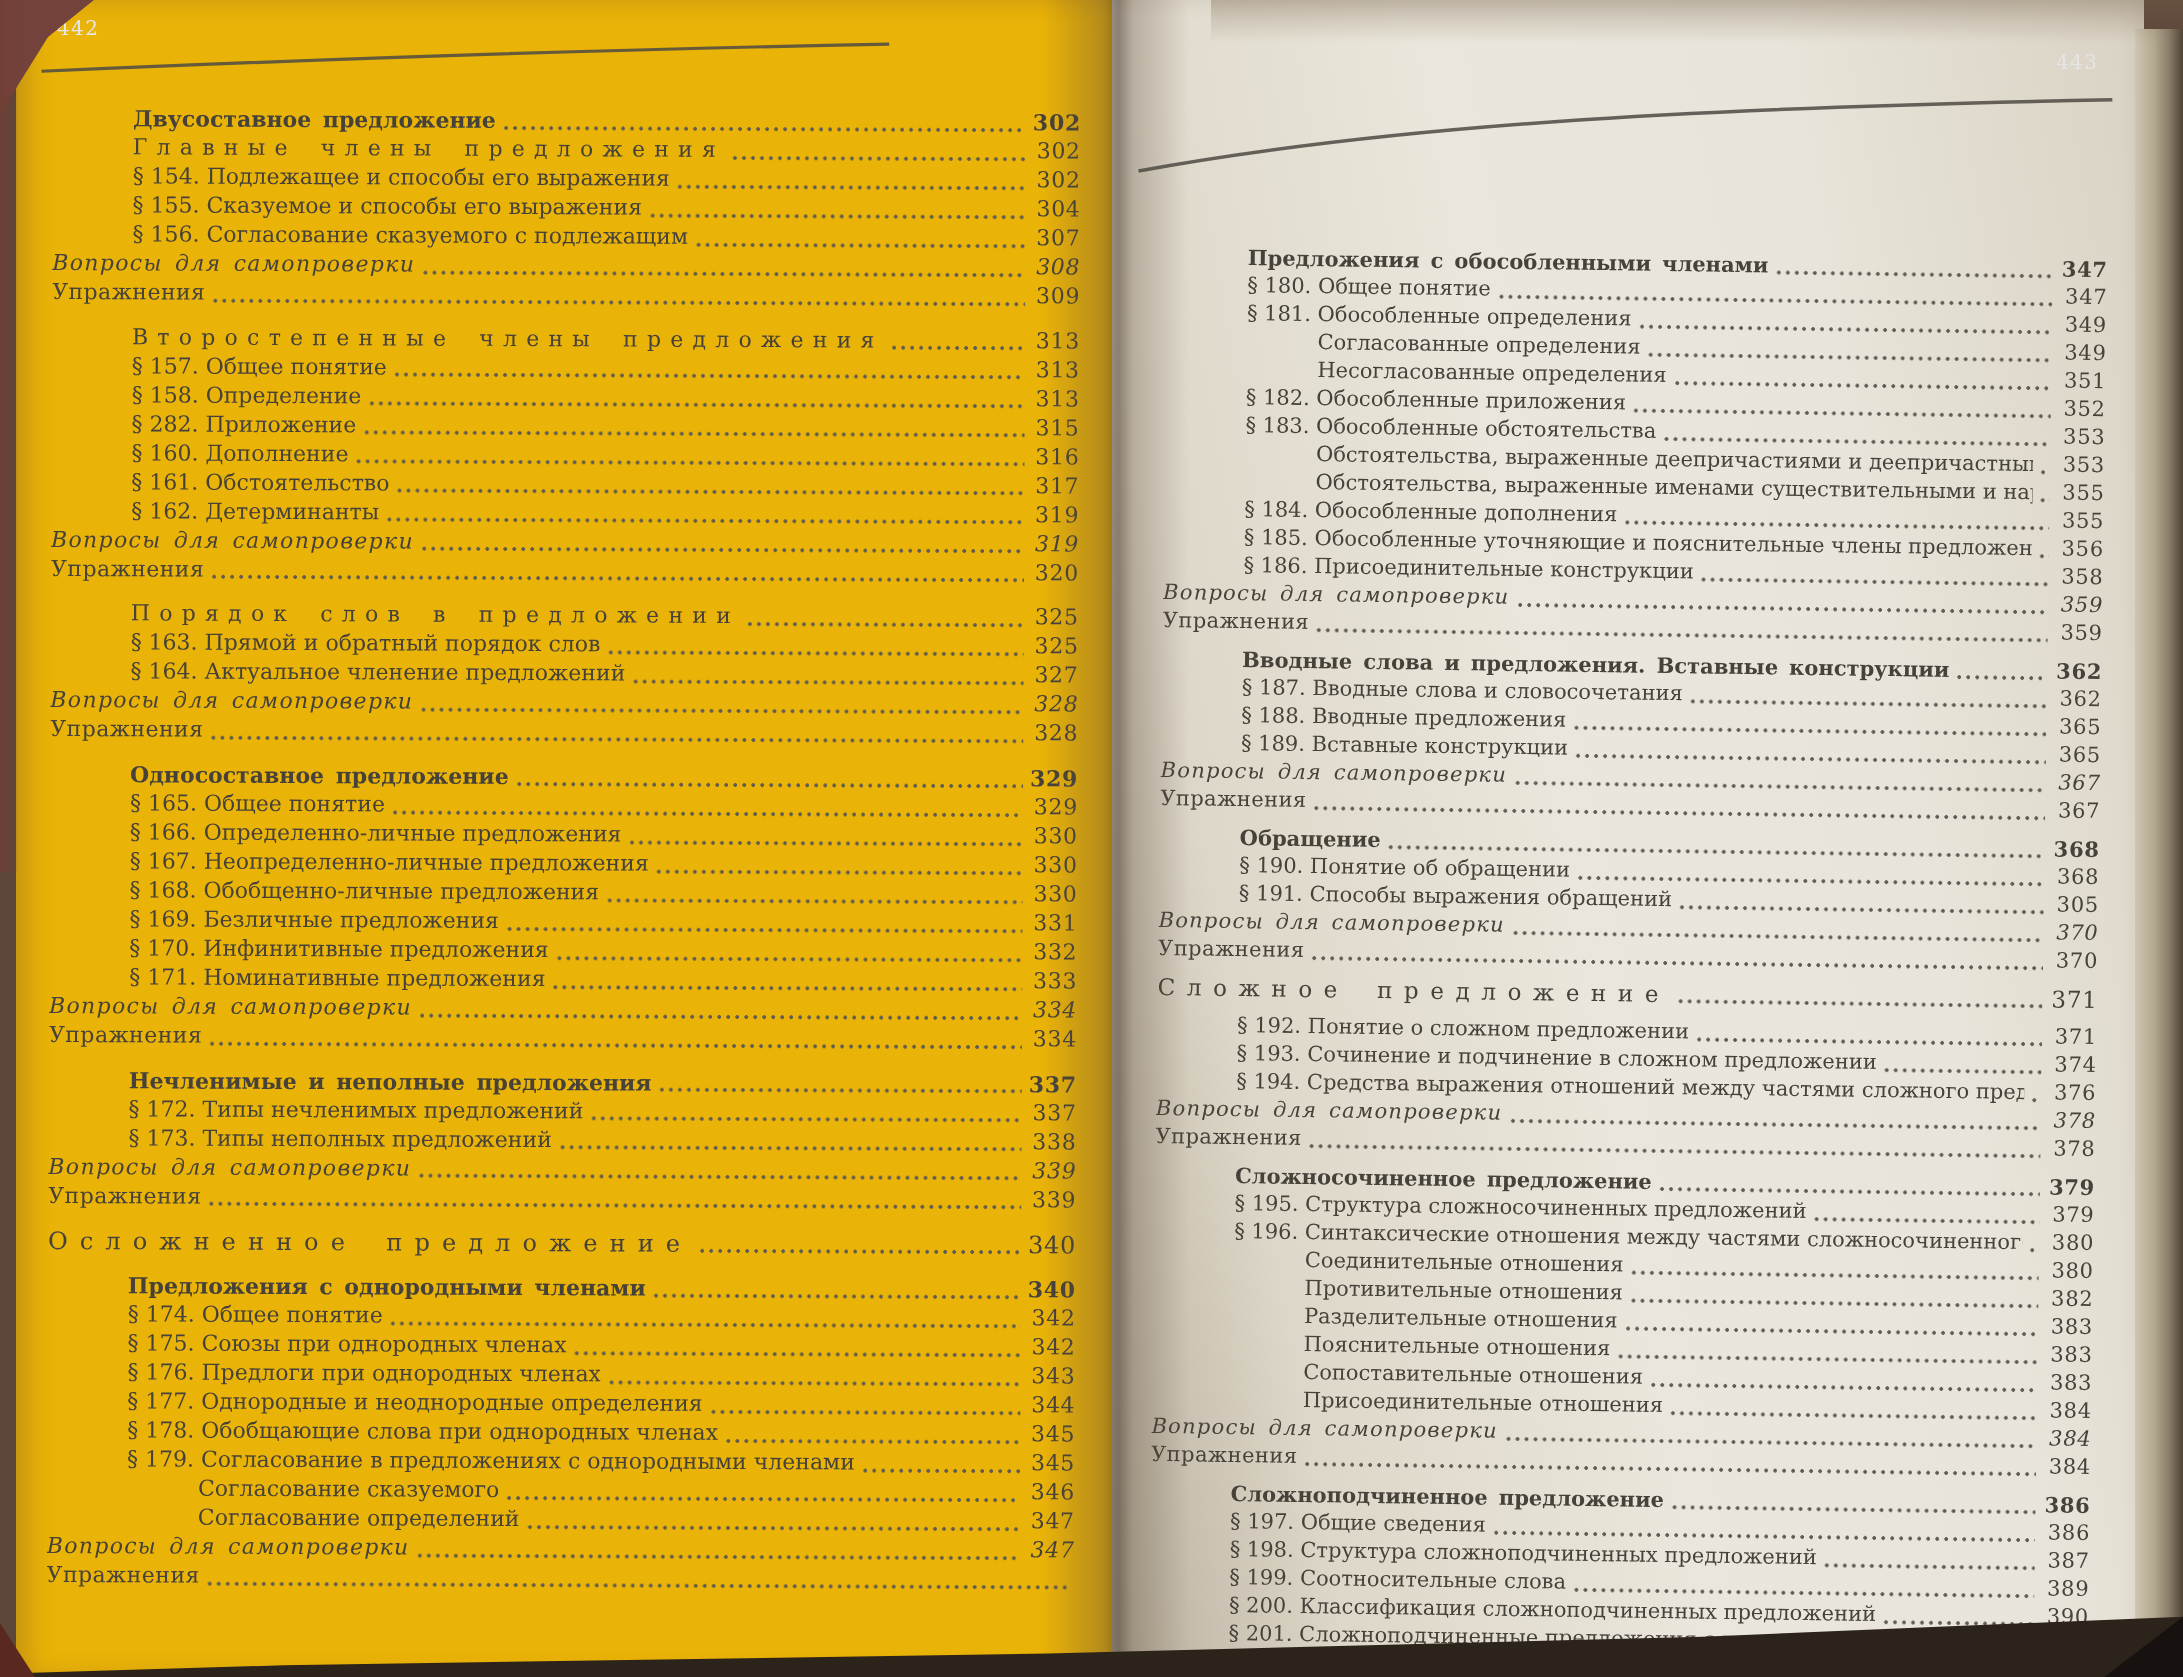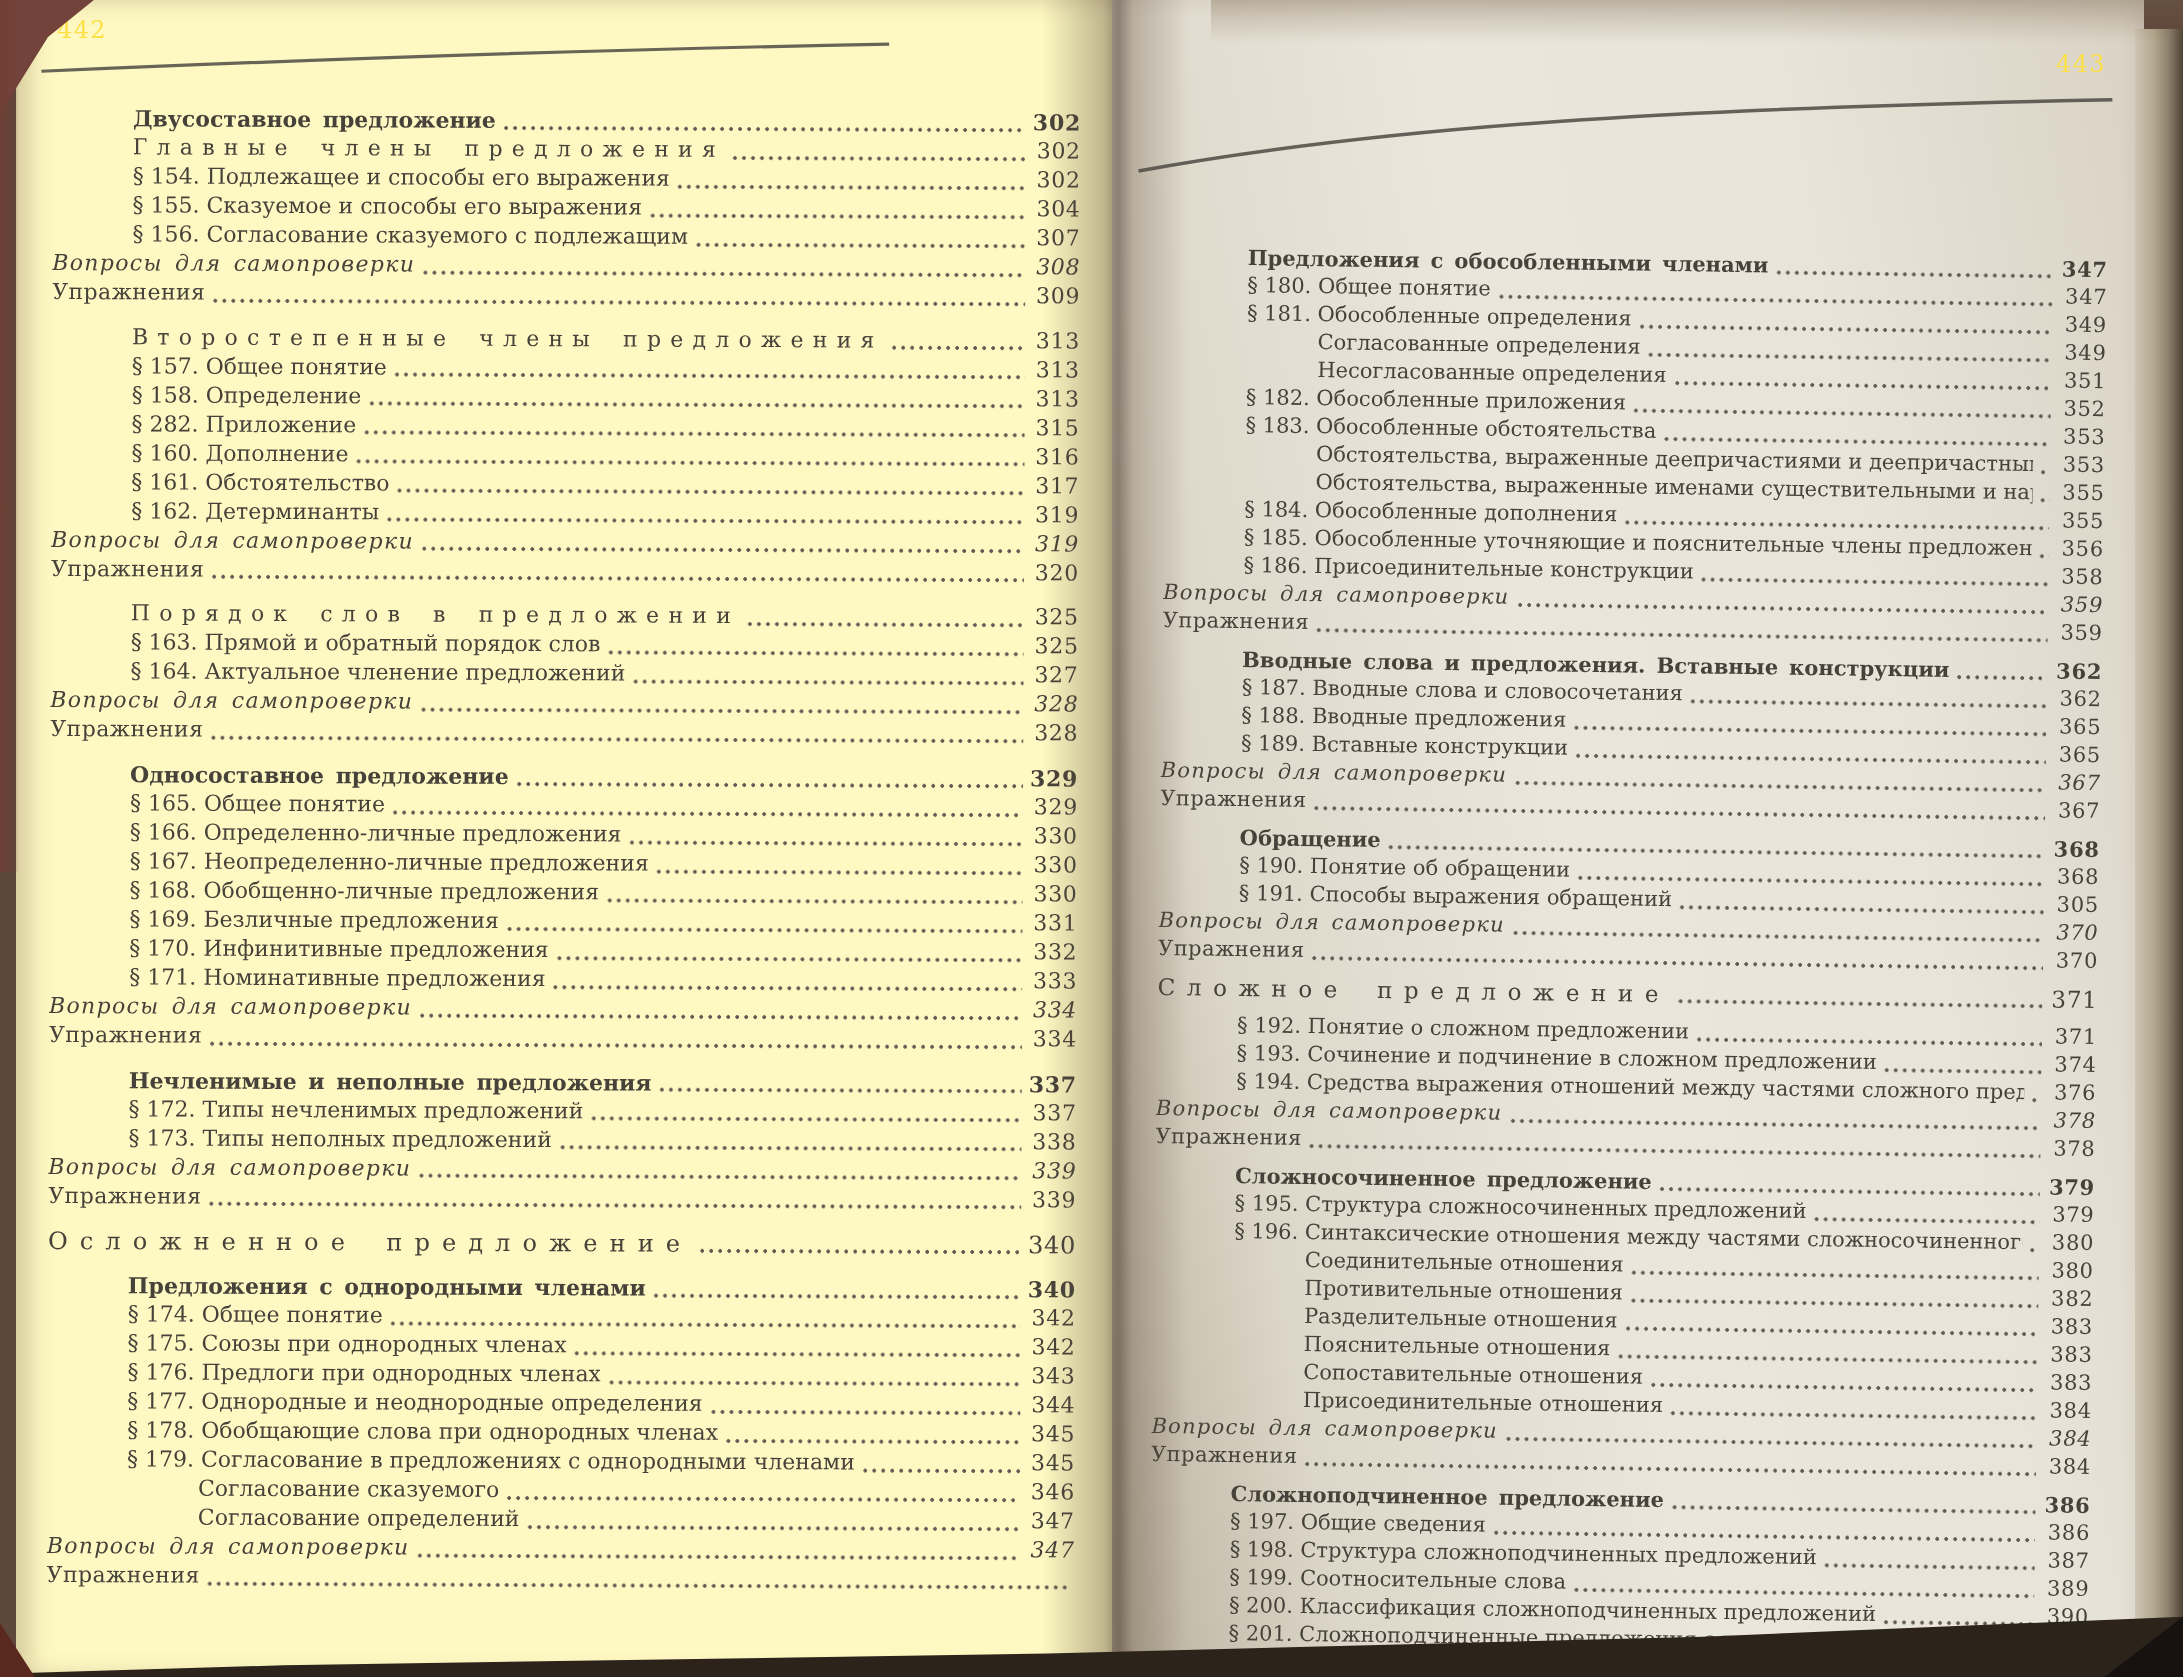--- a/index.html
+++ b/index.html
@@ -3,21 +3,21 @@
 <meta charset="utf-8">
 <style>
   html,body{margin:0;padding:0;background:#4a382e;}
   #scene{position:relative;width:2183px;height:1677px;overflow:hidden;
          font-family:"DejaVu Serif","Liberation Serif",serif;background:#5d463a;}
 
   
   .page{position:absolute;top:0;bottom:0;}
   #page-left{left:15.7px;width:1096px;
     background:linear-gradient(100deg,#d3cec2 0%,#dedacе 15%,#e3dfd4 45%,#e7e3d8 70%,#d7d0c1 92%,#bdb4a2 100%);
-    background-color:#fef9c3;
+    background-color:#eab308;
     box-shadow:inset 13px 0 25px rgba(90,60,45,.25);}
   #page-right{left:1112px;width:1032px;
     background:linear-gradient(260deg,#d9d2c4 0%,#e8e4d9 28%,#eae6db 55%,#ddd7c9 82%,#b9b09e 99%);
     box-shadow:inset -4.3px 0 21.4px rgba(80,60,40,.12);}
   #gutter{position:absolute;top:0;bottom:0;left:1042px;width:147px;
     background:linear-gradient(90deg,rgba(94,76,58,0) 0%,rgba(94,76,58,.38) 42%,rgba(60,45,32,.50) 52%,rgba(94,76,58,.30) 62%,rgba(94,76,58,0) 100%);}
   #fore-edge{position:absolute;top:28.5px;bottom:0;left:2135px;width:48px;
     background:linear-gradient(90deg,#cfc5b2 0%,#b4a археолог 40%,#8d7f6b 70%,#4e4234 100%);
     background:linear-gradient(90deg,#cfc5b2 0%,#b2a78f 40%,#8d7f6b 70%,#4e4234 100%);}
 
@@ -26,21 +26,21 @@
   #corner-tl{clip-path:polygon(0 0,4.3% 0,2.2% 2.2%,0 6.8%);background:#73423a;}
   #edge-left{left:0;top:0;width:18.5px;height:52%;position:absolute;
     background:linear-gradient(90deg,rgba(112,62,52,.8),rgba(112,62,52,0));}
   #cover-bottom{clip-path:polygon(0 99.8%,13% 99.3%,48% 98.6%,78% 97.6%,100% 96.4%,100% 100%,0 100%);background:#2c231b;}
   #corner-br{clip-path:polygon(96.4% 100%,100% 96.4%,100% 100%);background:#171210;}
   #corner-bl{clip-path:polygon(0 96.8%,1.6% 100%,0 100%);background:#59281f;}
   #top-right-shade{position:absolute;left:1211px;top:0;width:972px;height:43px;
     background:linear-gradient(180deg,rgba(120,100,75,.35),rgba(120,100,75,0));}
 
   
-  .folio{position:absolute;font-size:24px;color:#fde047;letter-spacing:1.4px;}
+  .folio{position:absolute;font-size:20px;color:#e5e5e5;letter-spacing:1.4px;}
   #folio-left{left:57px;top:15.7px;}
   #folio-right{left:2056px;top:50px;text-align:center;}
   #rules{position:absolute;inset:0;}
 
   
   .toc{position:absolute;color:#46423a;}
   #page-left .toc{left:37px;right:31px;top:105px;--lh:29px;--fs:22px;transform:rotate(.25deg);transform-origin:0 0;}
   #page-right .toc{left:56px;right:36px;top:244px;--lh:28px;--fs:21px;transform:rotate(.8deg);transform-origin:0 0;}
   .row{display:flex;align-items:baseline;height:var(--lh);font-size:var(--fs);white-space:nowrap;}
   .row.gap{margin-top:15.7px;}

